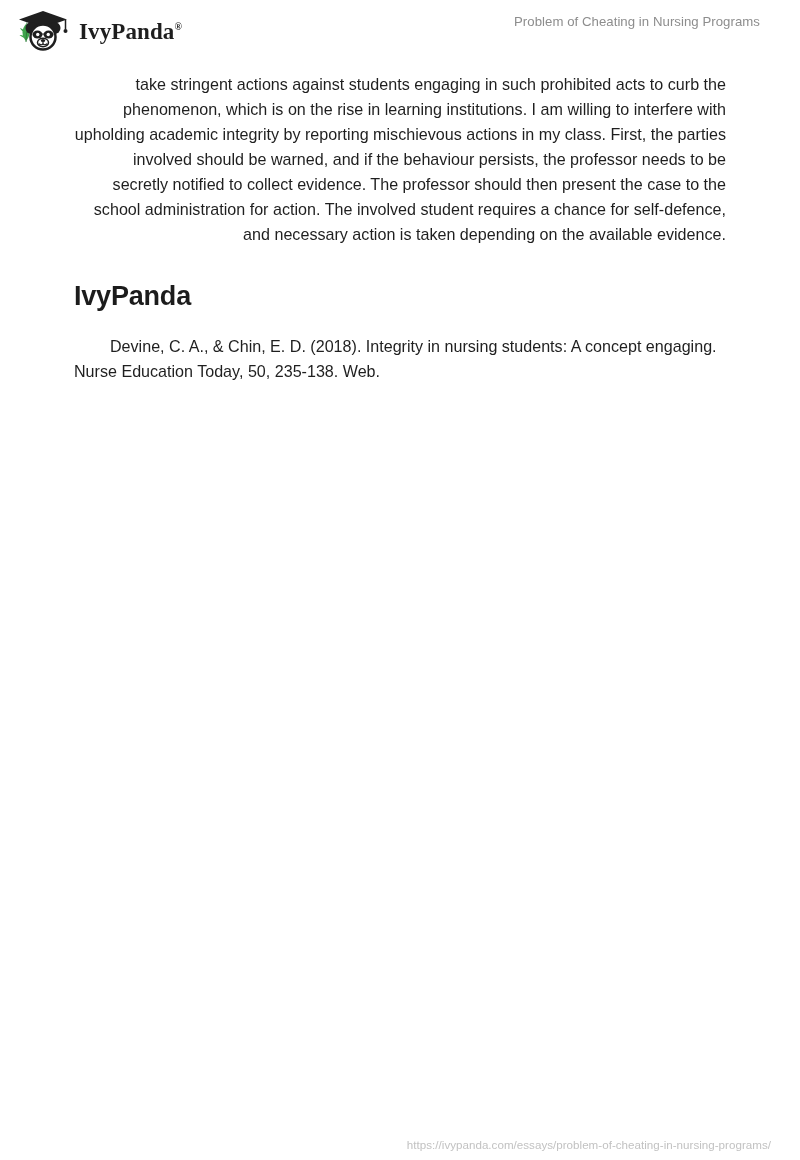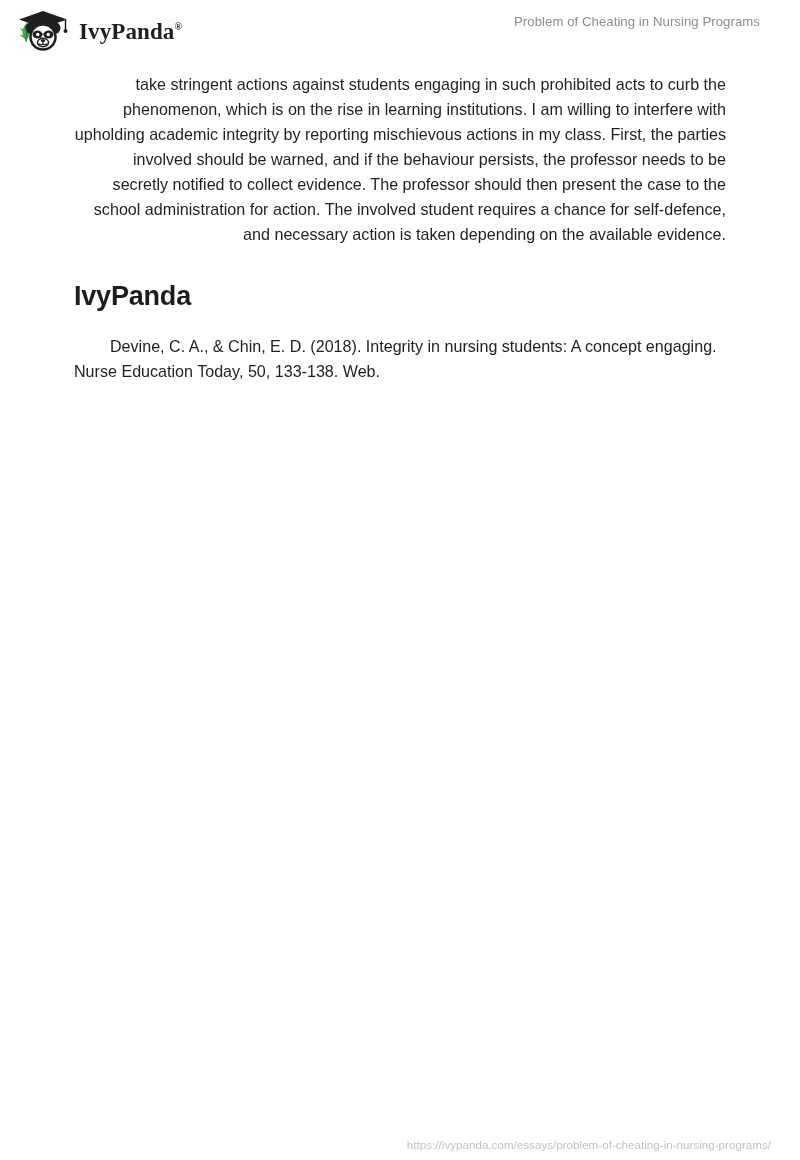--- a/index.html
+++ b/index.html
@@ -177,19 +177,19 @@
 
   <div class="header-title">Problem of Cheating in Nursing Programs</div>
 </div>
 
 <main class="doc-body">
 
   <p class="body-paragraph">take stringent actions against students engaging in such prohibited acts to curb the phenomenon, which is on the rise in learning institutions. I am willing to interfere with upholding academic integrity by reporting mischievous actions in my class. First, the parties involved should be warned, and if the behaviour persists, the professor needs to be secretly notified to collect evidence. The professor should then present the case to the school administration for action. The involved student requires a chance for self-defence, and necessary action is taken depending on the available evidence.</p>
 
   <h2 class="section-heading">IvyPanda</h2>
 
-  <p class="reference-entry"><span>Devine, C. A., &amp; Chin, E. D. (2018). </span><span>Integrity in nursing students: A concept engaging. </span><span class="italic">Nurse Education Today</span><span class="italic">, </span><span class="italic">50</span><span>, 133-138. Web.</span></p>
+  <p class="reference-entry"><span>Devine, C. A., &amp; Chin, E. D. (2018). </span><span>Integrity in nursing students: A concept engaging. </span><span class="italic">Nurse Education Today</span><span class="italic">, </span><span class="italic">50</span><span>, 235-138. Web.</span></p>
 
 </main>
 
 <div class="page-footer">
   <a class="footer-url" href="#">https://ivypanda.com/essays/problem-of-cheating-in-nursing-programs/</a>
 </div>
 
 </body></html>

